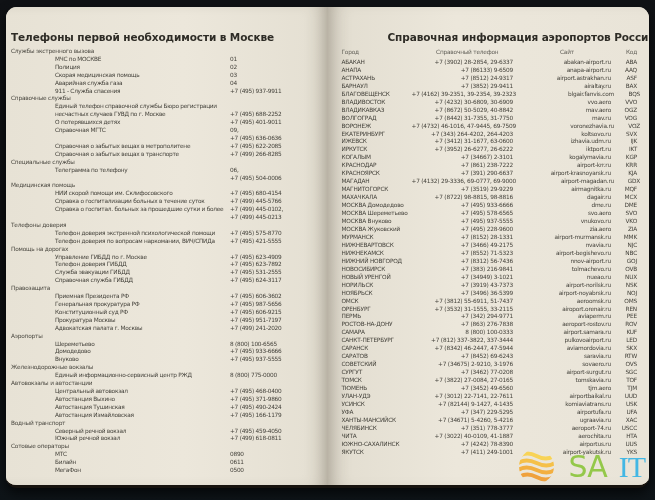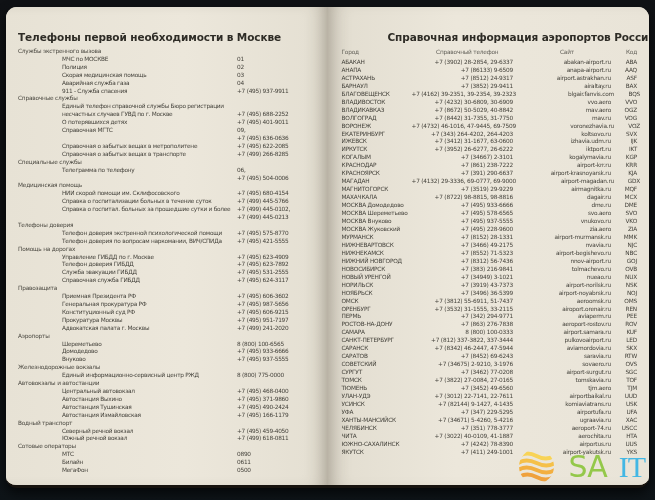--- a/index.html
+++ b/index.html
@@ -17,21 +17,21 @@
     display:flex;
     overflow:hidden;
     border-bottom:3px solid #17130e;
   }
   .page{
     width:50%;height:100%;box-sizing:border-box;
     color:#45433c;
     position:relative;
   }
   .page-left{
-    padding:24px 8px 10px 12px;
+    padding:24px 8px 10px 5px;
     background:linear-gradient(90deg,#e7e2d5 0%,#ece7db 55%,#e4dfd2 100%);
     box-shadow:inset -16px 0 20px -14px rgba(60,50,35,.45);
   }
   .page-right{
     padding:24px 12px 10px 14px;
     background:linear-gradient(90deg,#e2ddd0 0%,#ece7db 40%,#e9e4d8 100%);
     box-shadow:inset 16px 0 20px -14px rgba(60,50,35,.4);
   }
   .page-title{
     font-weight:bold;font-size:10.5px;line-height:12px;color:#2e2c26;

